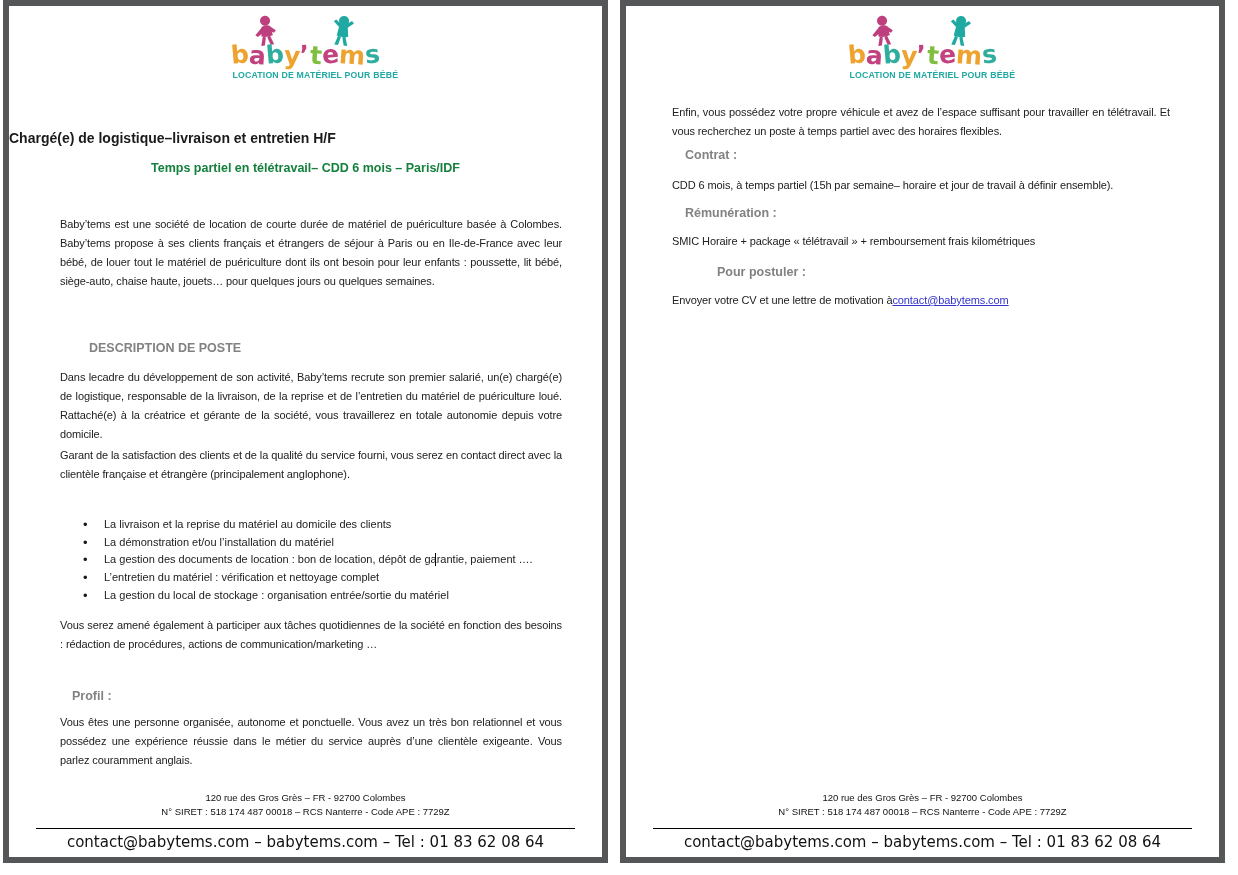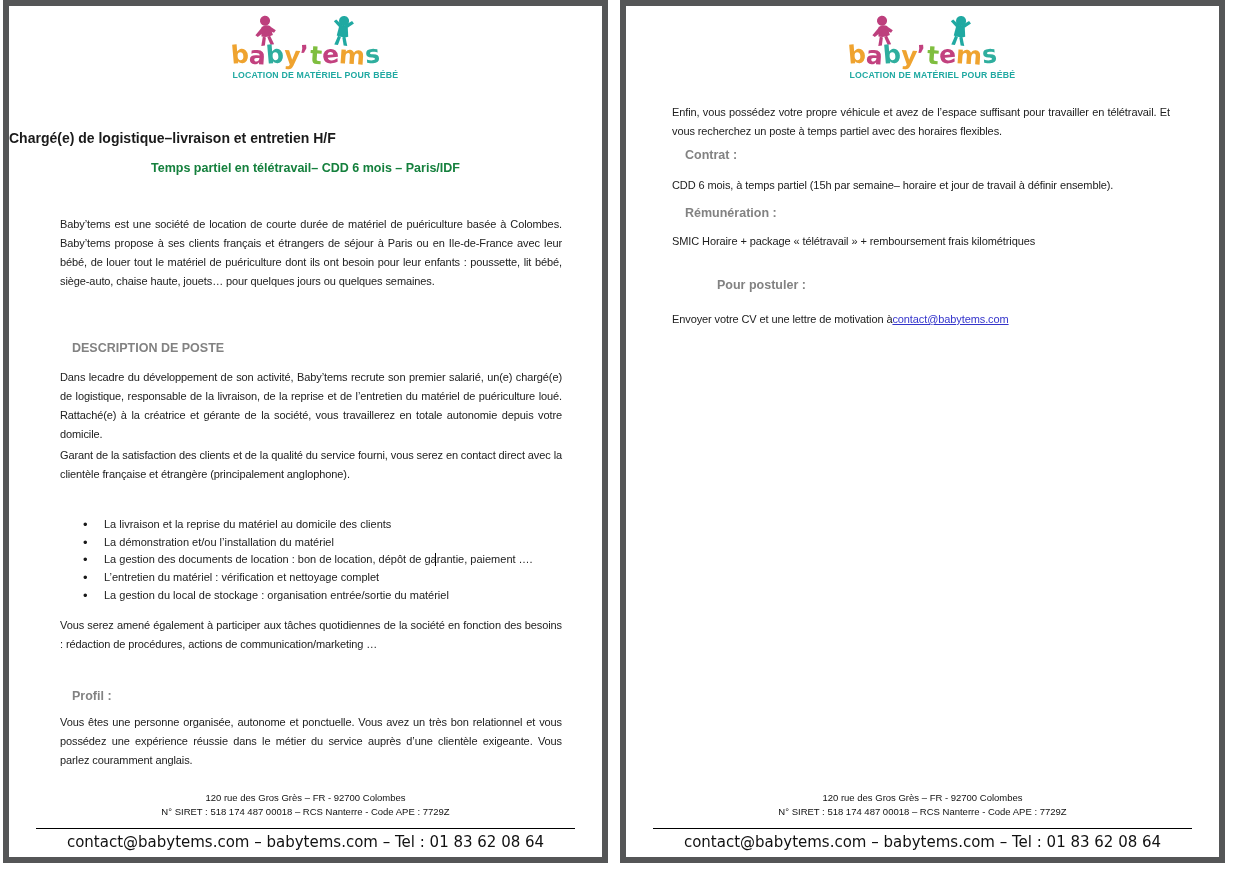--- a/index.html
+++ b/index.html
@@ -87,21 +87,21 @@
       </div>
       <div class="logo-wordmark"><span style="color: rgb(239, 163, 47);">b</span><span style="color: rgb(194, 65, 127);">a</span><span style="color: rgb(47, 174, 158);">b</span><span style="color: rgb(239, 163, 47);">y</span><span style="color: rgb(194, 65, 127);">’</span><span style="color: rgb(127, 190, 63);">t</span><span style="color: rgb(194, 65, 127);">e</span><span style="color: rgb(239, 163, 47);">m</span><span style="color: rgb(47, 174, 158);">s</span></div>
       <div class="logo-tagline">LOCATION DE MATÉRIEL POUR BÉBÉ</div>
     </div>
 
     <div class="abs title">Chargé(e) de logistique–livraison et entretien H/F</div>
     <div class="abs subtitle">Temps partiel en télétravail– CDD 6 mois – Paris/IDF</div>
 
     <div class="abs para p-left" style="top:209px;">Baby’tems est une société de location de courte durée de matériel de puériculture basée à Colombes. Baby’tems propose à ses clients français et étrangers de séjour à Paris ou en Ile-de-France avec leur bébé, de louer tout le matériel de puériculture dont ils ont besoin pour leur enfants : poussette, lit bébé, siège-auto, chaise haute, jouets… pour quelques jours ou quelques semaines.</div>
 
-    <div class="abs gray-heading" style="top:335px; left:63px;">DESCRIPTION DE POSTE</div>
+    <div class="abs gray-heading" style="top:335px; left:80px;">DESCRIPTION DE POSTE</div>
 
     <div class="abs para p-left" style="top:362px;">Dans lecadre du développement de son activité, Baby’tems recrute son premier salarié, un(e) chargé(e) de logistique, responsable de la livraison, de la reprise et de l’entretien du matériel de puériculture loué. Rattaché(e) à la créatrice et gérante de la société, vous travaillerez en totale autonomie depuis votre domicile.</div>
     <div class="abs para p-left" style="top:440px;">Garant de la satisfaction des clients et de la qualité du service fourni, vous serez en contact direct avec la clientèle française et étrangère (principalement anglophone).</div>
 
     <ul class="abs missions" style="top:510px; left:72px; width:482px;">
       <li>La livraison et la reprise du matériel au domicile des clients</li>
       <li>La démonstration et/ou l’installation du matériel</li>
       <li>La gestion des documents de location : bon de location, dépôt de garantie, paiement ….</li>
       <li>L’entretien du matériel : vérification et nettoyage complet</li>
       <li>La gestion du local de stockage : organisation entrée/sortie du matériel</li>
@@ -148,22 +148,22 @@
     </div>
 
     <div class="abs para p2-left" style="top:97px;">Enfin, vous possédez votre propre véhicule et avez de l’espace suffisant pour travailler en télétravail. Et vous recherchez un poste à temps partiel avec des horaires flexibles.</div>
 
     <div class="abs gray-heading" style="top:142px; left:59px;text-align:center;">Contrat :</div>
     <div class="abs para p2-left" style="top:170px; text-align:left;">CDD 6 mois, à temps partiel (15h par semaine– horaire et jour de travail à définir ensemble).</div>
 
     <div class="abs gray-heading" style="top:200px; left:59px;">Rémunération :</div>
     <div class="abs para p2-left" style="top:226px; text-align:left;">SMIC Horaire + package « télétravail » + remboursement frais kilométriques</div>
 
-    <div class="abs gray-heading" style="top:272px; left:59px;padding-left:32px;">Pour postuler :</div>
-    <div class="abs para p2-left" style="top:285px; text-align:left;margin-top:19px;">
+    <div class="abs gray-heading" style="top:259px; left:59px;padding-left:32px;">Pour postuler :</div>
+    <div class="abs para p2-left" style="top:285px; text-align:left;">
       <span class="inline">Envoyer votre CV et une lettre de motivation à</span><a class="mail-link inline">contact@babytems.com</a>
     </div>
 
     <div class="abs footer-address">
       <div>120 rue des Gros Grès – FR - 92700 Colombes</div>
       <div>N° SIRET : 518 174 487 00018 – RCS Nanterre - Code APE : 7729Z</div>
     </div>
     <div class="abs footer-divider"></div>
     <div class="abs footer-contact">contact@babytems.com – babytems.com – Tel : 01 83 62 08 64</div>
   </div>

